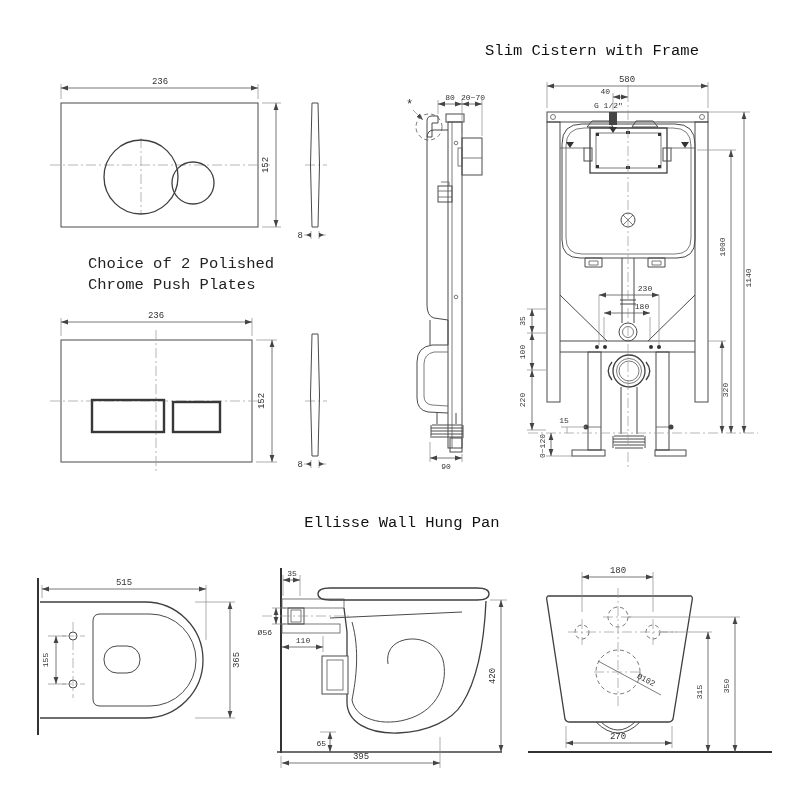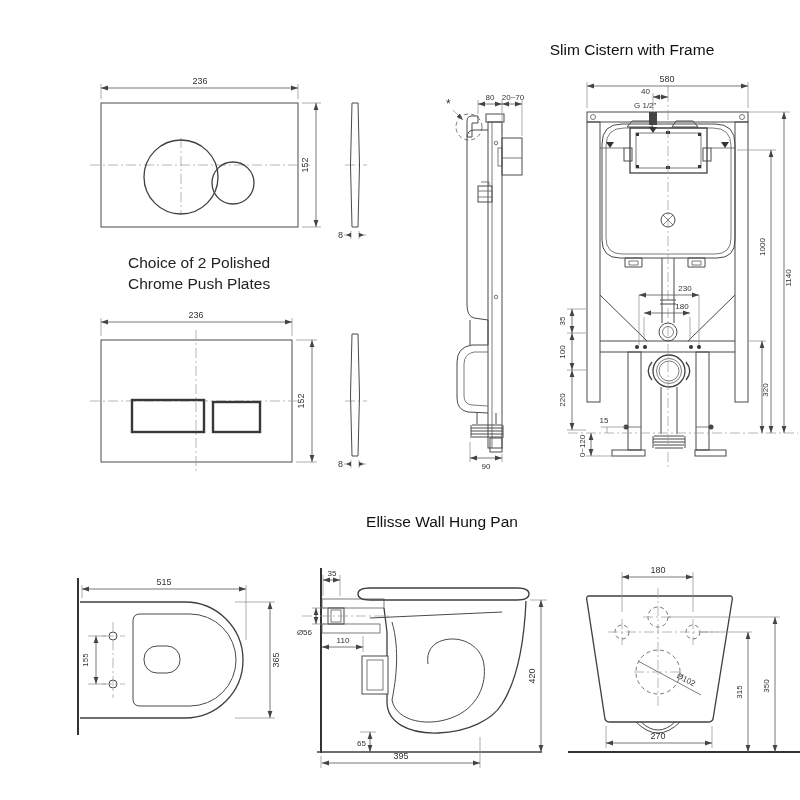--- a/index.html
+++ b/index.html
@@ -1,16 +1,16 @@
 <!DOCTYPE html>
 <html><head>
 <meta charset="utf-8">
 <style>
   html,body{margin:0;padding:0;background:#fff;}
-  .stage{width:722px;height:800px;background:#ffffff;position:relative;font-family:Liberation Sans, sans-serif;margin-left:40px;}
+  .stage{width:722px;height:800px;background:#ffffff;position:relative;font-family:Liberation Mono, monospace;}
   svg{display:block;}
   .s1{stroke:#4a4a4a;stroke-width:1;fill:none;}
   .s12{stroke:#3f3f3f;stroke-width:1.3;fill:none;}
   .s08{stroke:#5a5a5a;stroke-width:0.8;fill:none;}
   .s2{stroke:#383838;stroke-width:2.4;fill:none;}
   .wall{stroke:#333;stroke-width:2;fill:none;}
   .dim-l{stroke:#555;stroke-width:0.8;fill:none;}
   .ext{stroke:#8a8a8a;stroke-width:0.7;fill:none;}
   .cl{stroke:#9a9a9a;stroke-width:0.7;fill:none;stroke-dasharray:10 3 2 3;}
   .dsh{stroke:#666;stroke-width:0.9;fill:none;stroke-dasharray:4 3;}

